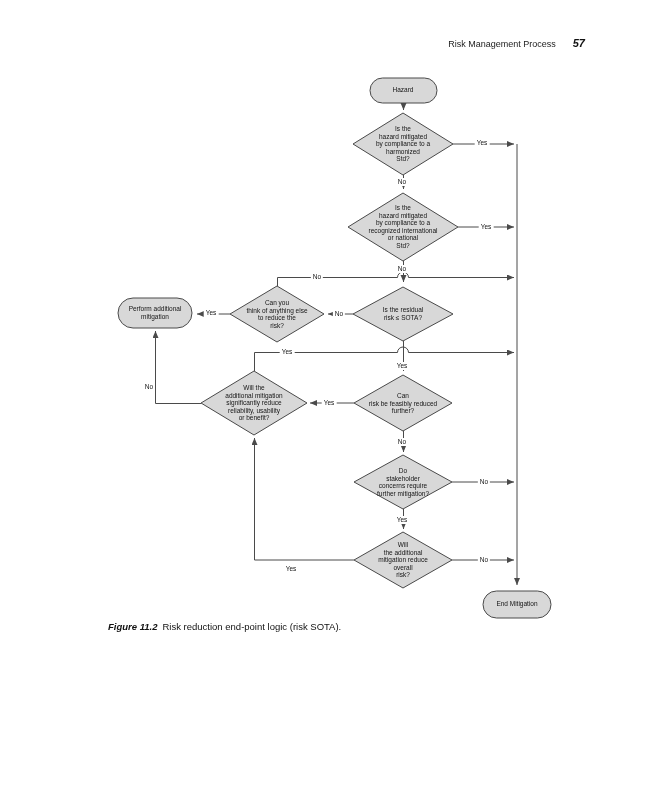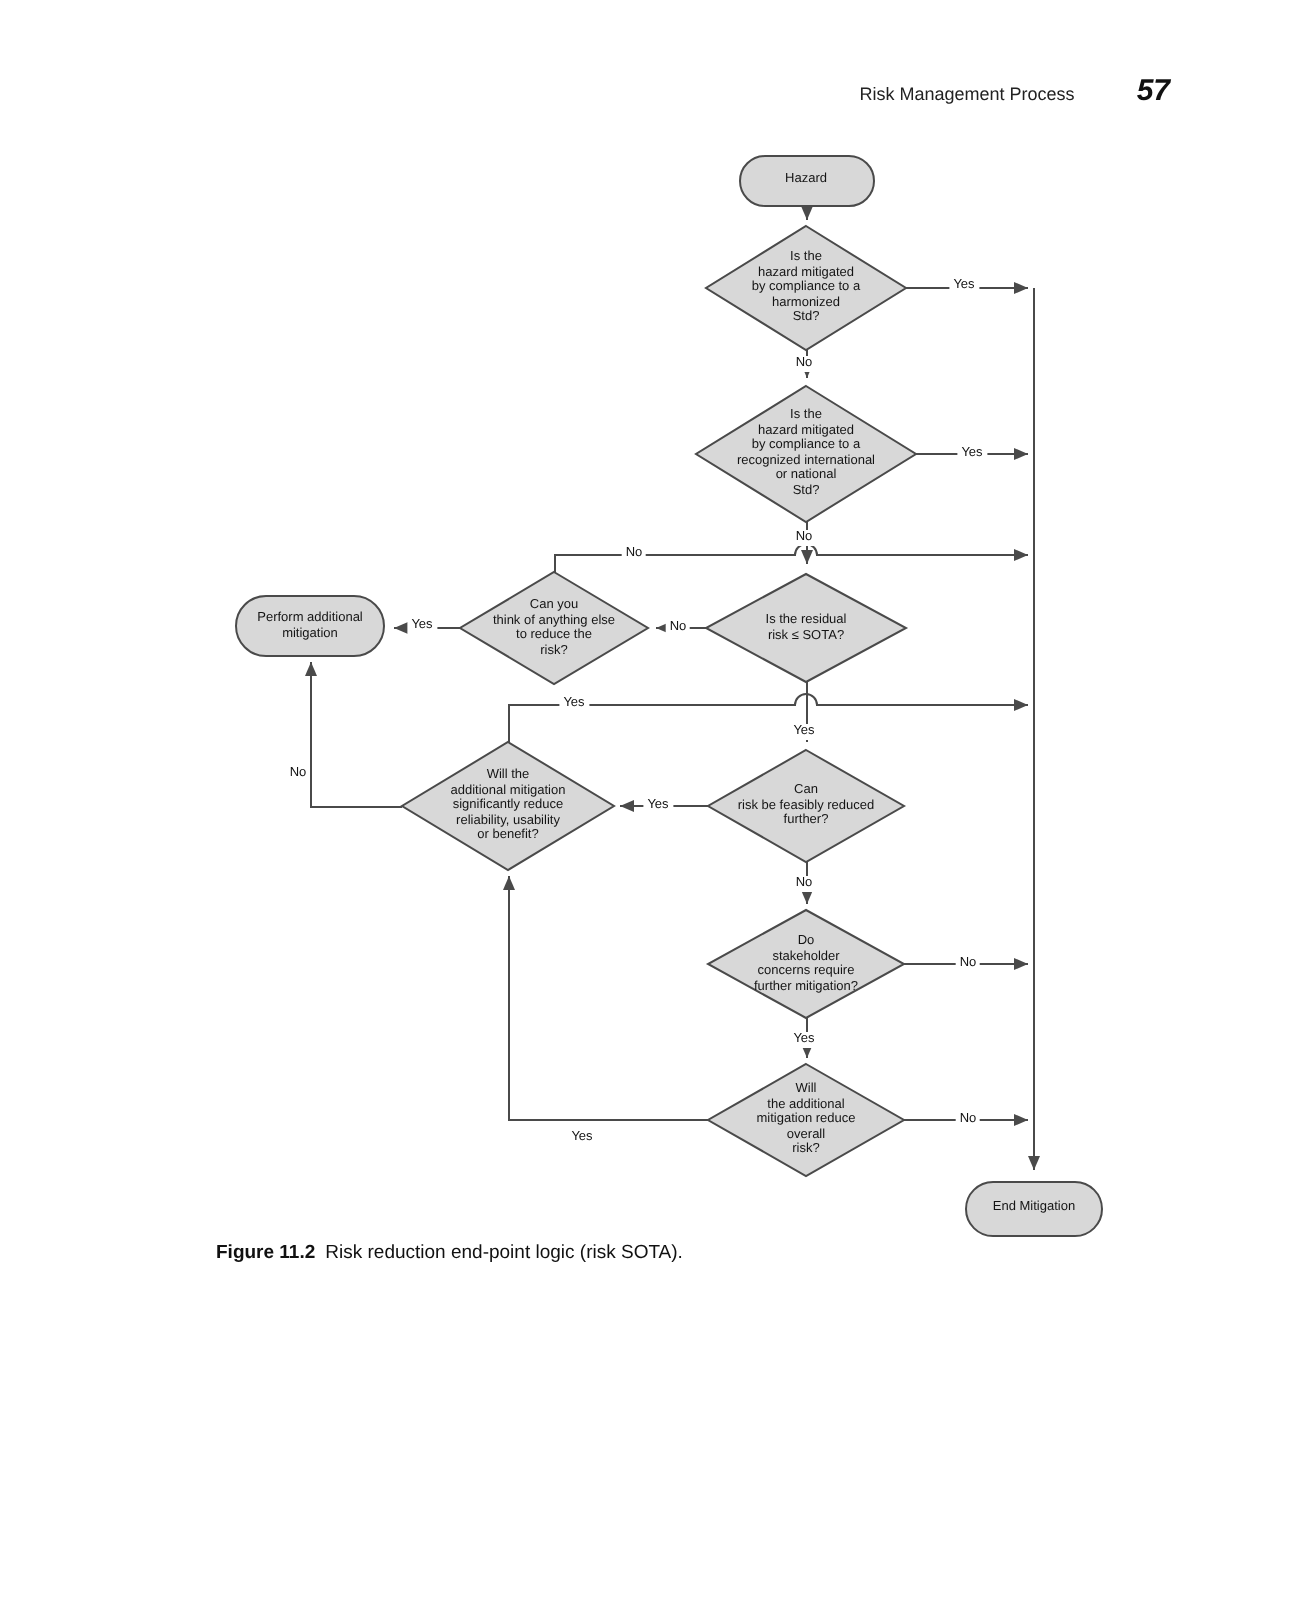--- a/index.html
+++ b/index.html
@@ -1,35 +1,35 @@
 <!DOCTYPE html>
 <html><head>
 <meta charset="utf-8">
 <style>
   html,body{margin:0;padding:0;background:#ffffff;}
   .page{
     position:relative;width:648px;height:800px;background:#ffffff;overflow:hidden;
     font-family:"Liberation Sans", sans-serif;color:#1a1a1a;
   }
   .header{
-    position:absolute;top:37px;right:63px;display:flex;align-items:baseline;column-gap:31px;
+    position:absolute;top:37px;right:63px;display:flex;align-items:baseline;column-gap:17px;
   }
   .htitle{font-size:9px;color:#222;}
-  .hpage{font-size:15px;font-weight:bold;color:#111;font-style:italic;}
+  .hpage{font-size:11px;font-weight:bold;color:#111;font-style:italic;}
   svg.canvas{position:absolute;left:0;top:0;}
   .nlabel{
     position:absolute;transform:translate(-50%,-50%);
     text-align:center;font-size:6.5px;line-height:7.6px;white-space:pre-line;color:#141414;
   }
   .elabel{
     position:absolute;transform:translate(-50%,-50%);
     font-size:6.5px;line-height:8px;background:#ffffff;padding:0 2px;color:#141414;
   }
   .caption{position:absolute;left:108px;top:621px;font-size:9.5px;color:#111;}
-  .caption .cb{font-weight:bold;margin-right:5px;}
+  .caption .cb{font-weight:bold;margin-right:5px;font-style:italic;}
 </style>
 </head>
 <body>
 
 <div class="page">
 
   <div class="header">
     <span class="htitle">Risk Management Process</span>
     <span class="hpage">57</span>
   </div>

